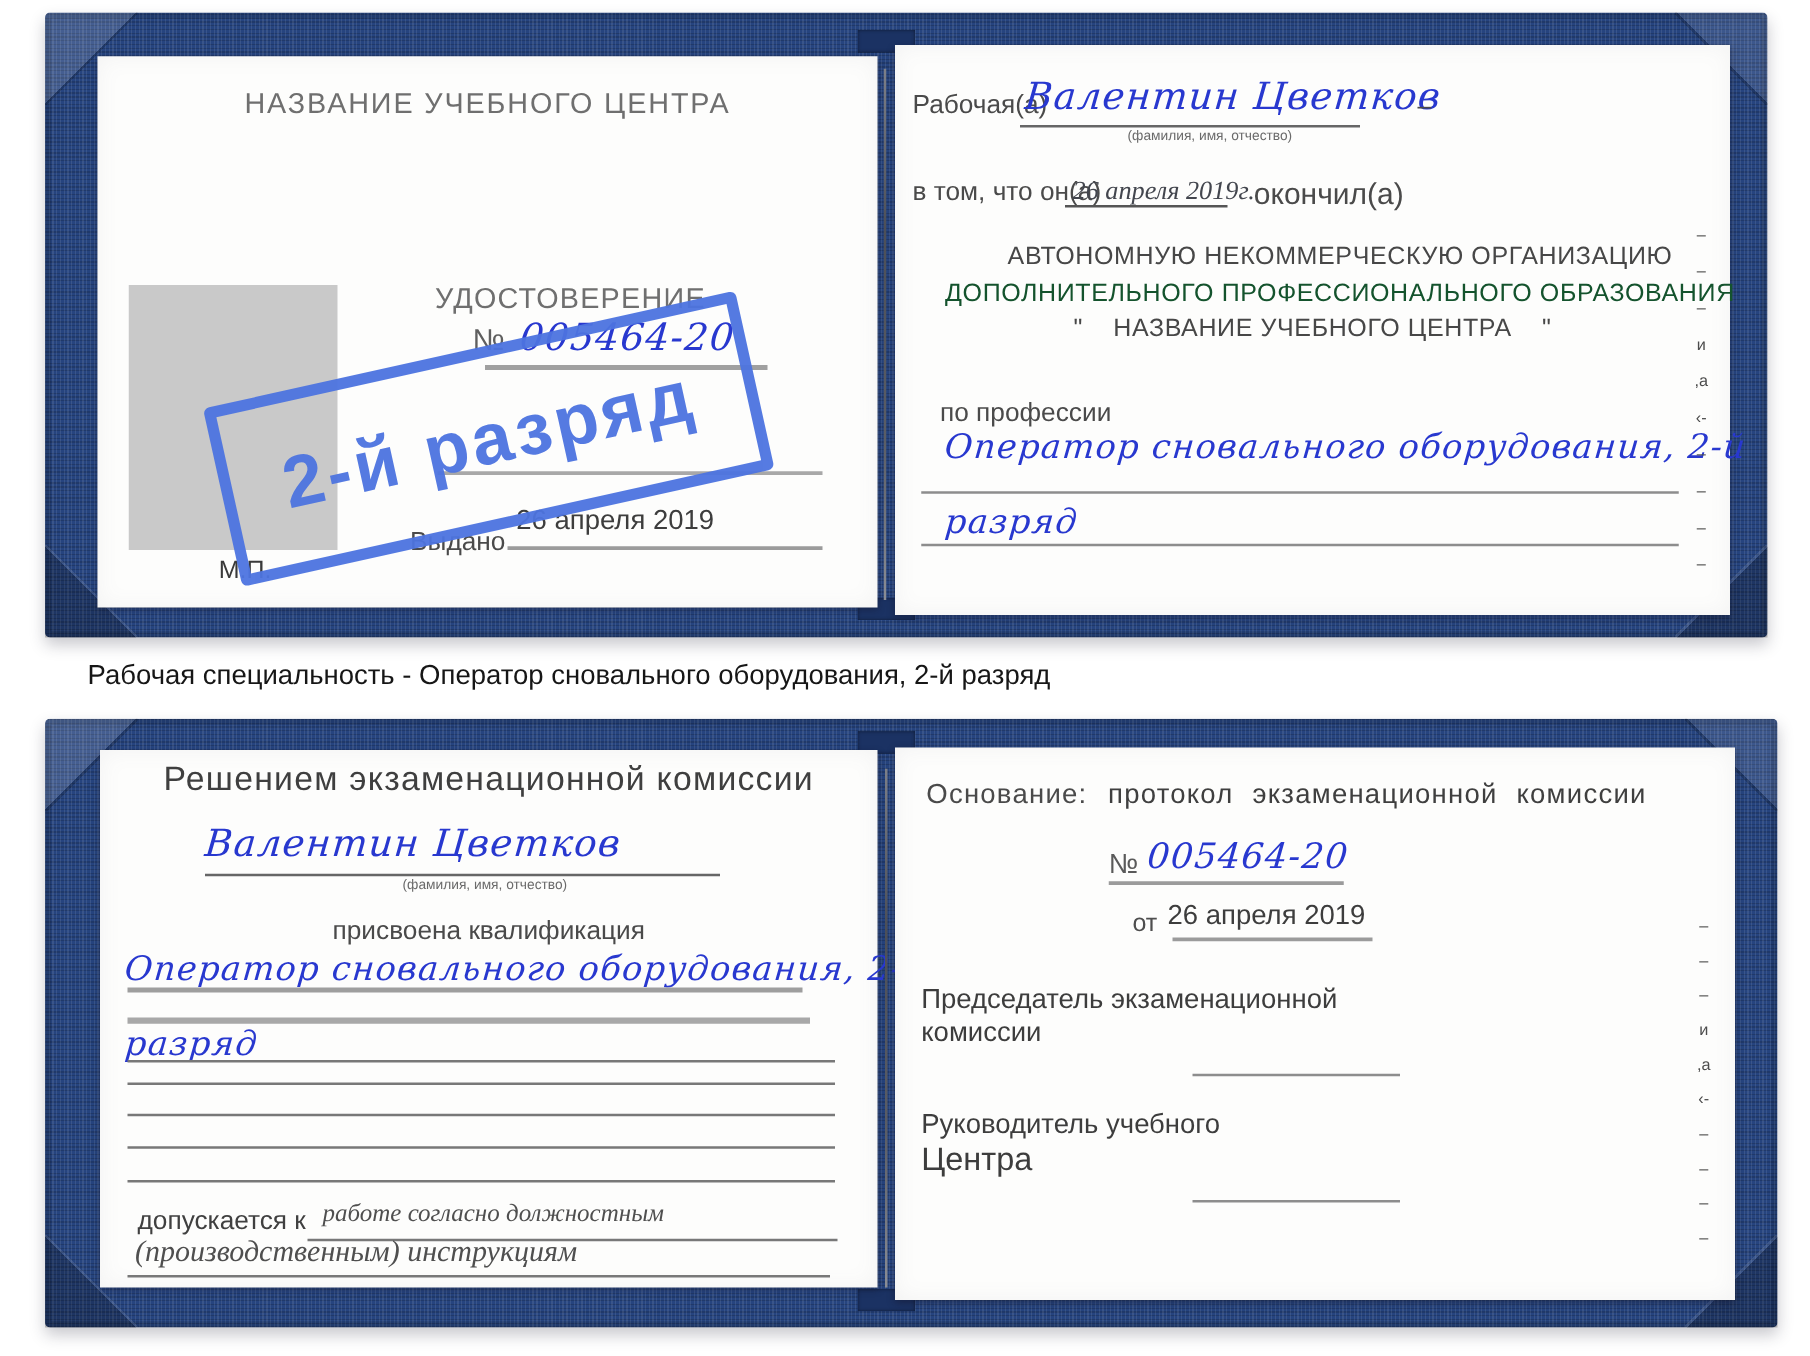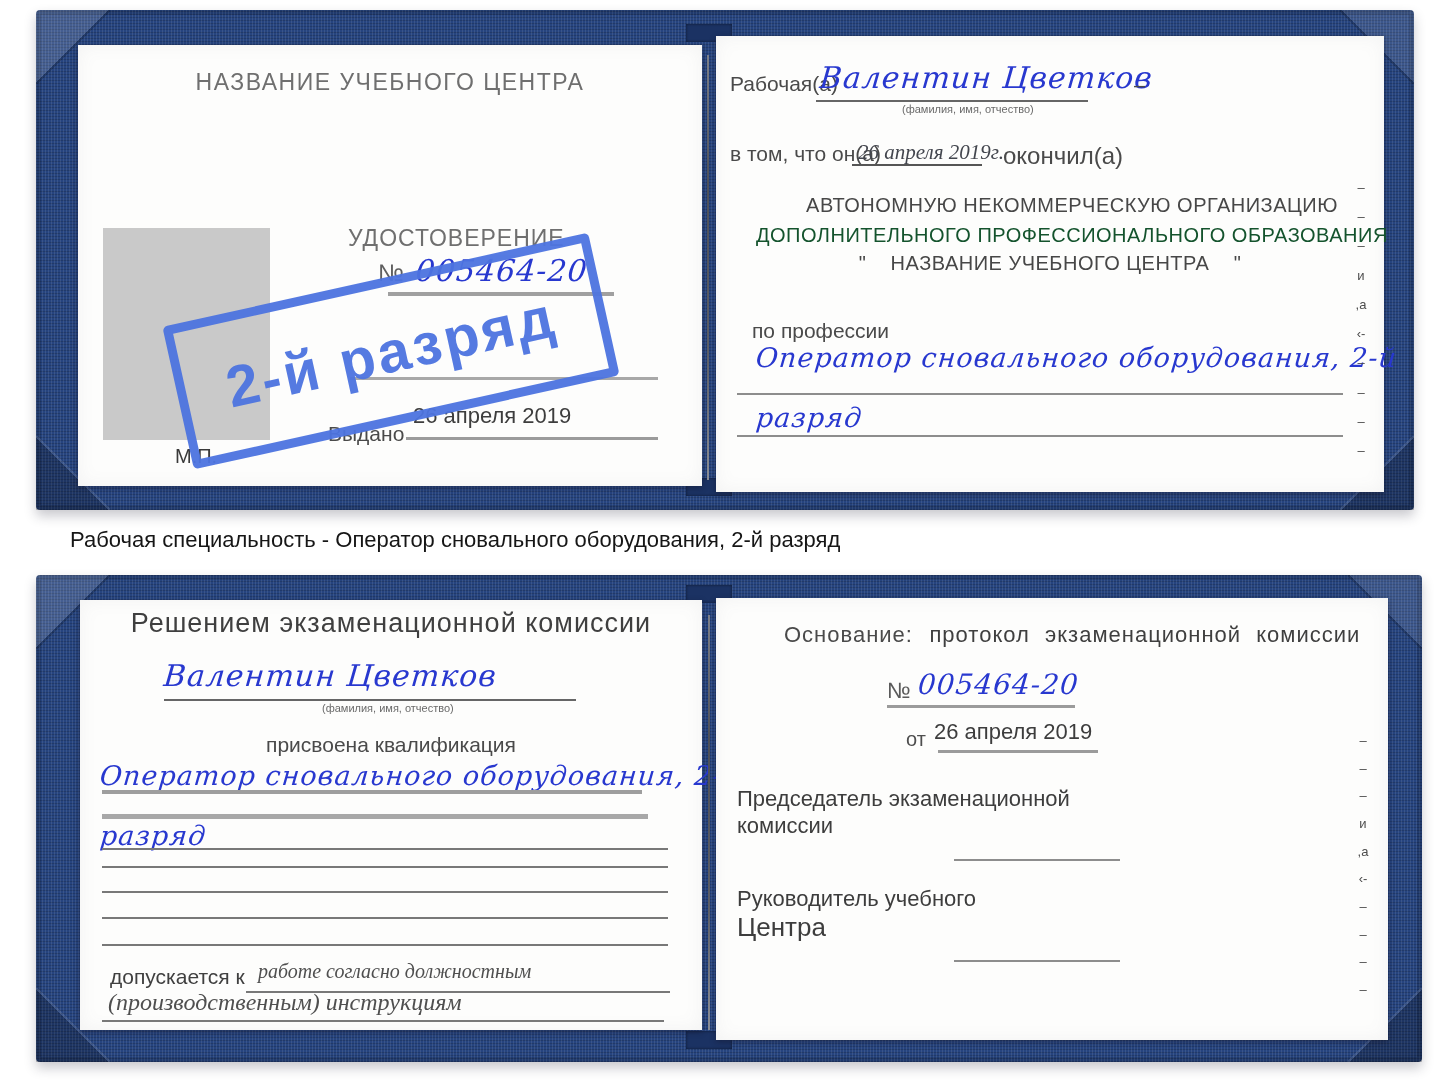--- a/index.html
+++ b/index.html
@@ -165,21 +165,21 @@
       <div class="ln" style="left:22px; top:344px; width:566px; height:2px; background:#787878;"></div>
 
       <div class="abs lbl" style="left:30px; top:365px; font-size:21px; color:#404040;">допускается к</div>
       <div class="abs serif-it" style="left:178px; top:360px; font-size:20px;font-family:Liberation Serif, serif;">работе согласно должностным</div>
       <div class="ln" style="left:166px; top:391px; width:424px; height:2px; background:#787878;"></div>
       <div class="abs serif-it" style="left:28px; top:389px; font-size:24px;">(производственным) инструкциям</div>
       <div class="ln" style="left:22px; top:420px; width:562px; height:2px; background:#787878;"></div>
     </div>
 
     <div class="page" style="left:680px; top:23px; width:672px; height:442px;">
-      <div class="abs" style="left:25px; top:24px; white-space:nowrap;margin-left:43px;">
+      <div class="abs" style="left:25px; top:24px; white-space:nowrap;">
         <span class="lbl" style="font-size:22px; letter-spacing:1px; word-spacing:6px; color:#4a4a4a;">Основание:</span>
         <span class="lbl" style="font-size:22px; letter-spacing:1px; word-spacing:8px; color:#3f3f3f; margin-left:12px;">протокол экзаменационной комиссии</span>
       </div>
 
       <div class="abs lbl" style="left:171px; top:80px; font-size:22px; color:#5a5a5a;">№</div>
       <div class="abs hand" style="left:202px; top:70px; font-size:28px;">005464-20</div>
       <div class="ln" style="left:171px; top:107px; width:188px; height:3px;"></div>
 
       <div class="abs lbl" style="left:190px; top:130px; font-size:20px; color:#4e4e4e;">от</div>
       <div class="abs lbl" style="left:218px; top:121px; font-size:22px; color:#3d3d3d;">26 апреля 2019</div>

